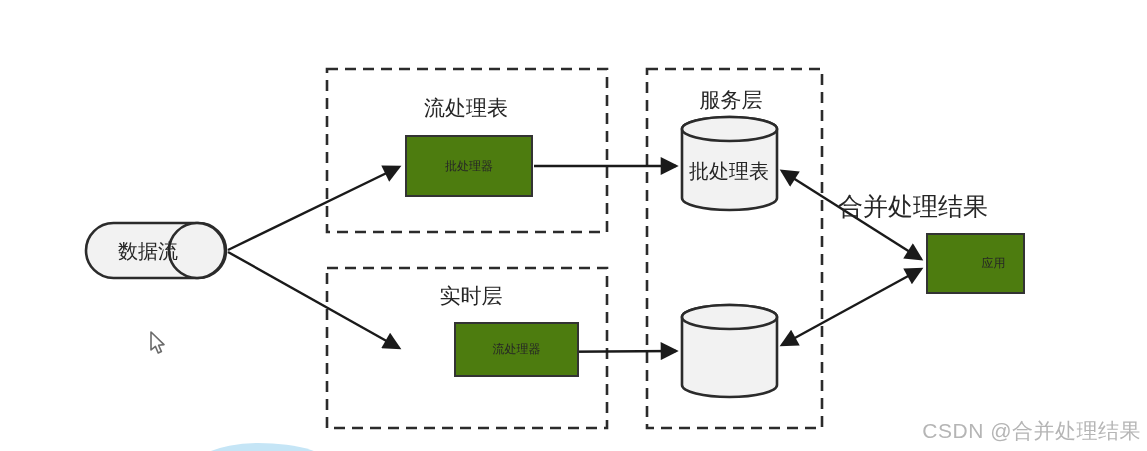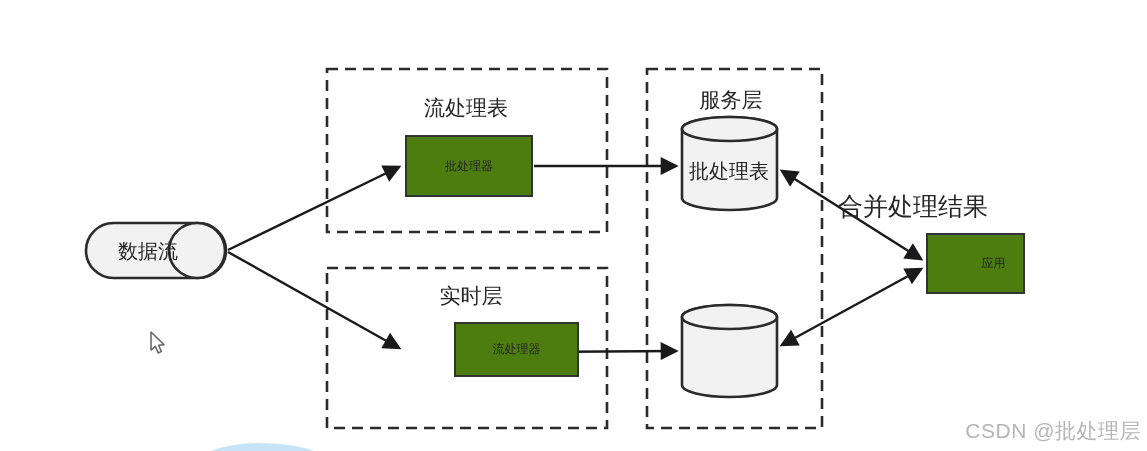--- a/index.html
+++ b/index.html
@@ -126,15 +126,15 @@
   <div id="app-box" class="proc-box">
     <span>应用</span>
   </div>
 
   <svg id="mouse-cursor" width="22" height="28" viewBox="0 0 22 28">
     <path d="M4,2 L4,20 L8.4,16.4 L11.2,23 L14.4,21.6 L11.6,15.2 L17,14.6 Z" fill="#ffffff" stroke="#6b6b6b" stroke-width="1.6" stroke-linejoin="round"></path>
   </svg>
 
   <div id="blue-blob"></div>
 
-  <div id="watermark">CSDN @批处理层</div>
+  <div id="watermark">CSDN @合并处理结果</div>
 
 </div>
 
 </body></html>

